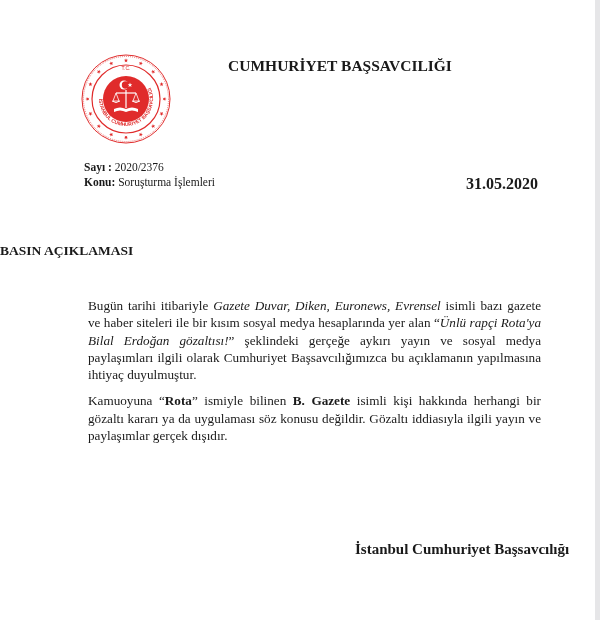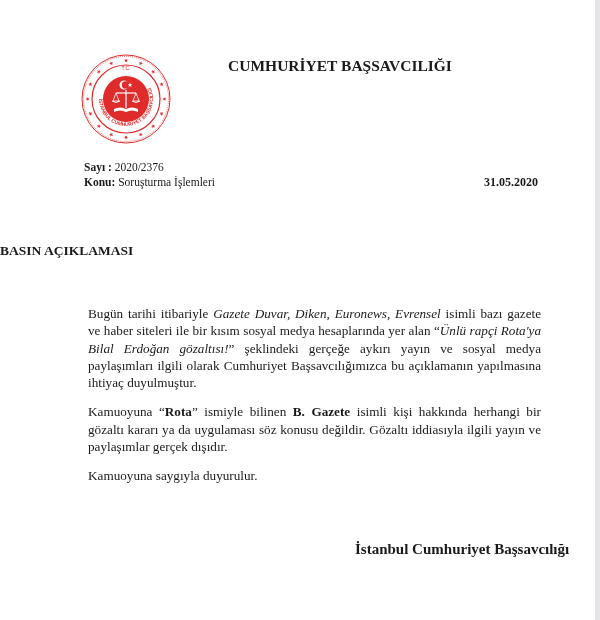--- a/index.html
+++ b/index.html
@@ -19,31 +19,31 @@
   }
   .header {
     position: absolute; left: 200px; top: 56px; width: 280px;
     text-align: center; font-weight: bold; font-size: 15.5px; line-height: 19px;
   }
   .meta {
     position: absolute; left: 84px; top: 160px; font-size: 11.5px; line-height: 15px;
   }
   .meta b { font-weight: bold; }
   .date {
-    position: absolute; right: 62px; top: 175px; font-size: 12px; font-weight: bold; margin-left: 24px;
+    position: absolute; right: 62px; top: 175px; font-size: 16px; font-weight: bold; margin-left: 24px;
   }
   .title {
     position: absolute; left: 0; width: 600px; top: 243px;
     text-align: left; font-weight: bold; font-size: 13.5px;
   }
   .body {
     position: absolute; left: 88px; top: 293px; width: 453px;
     font-size: 13.2px; line-height: 17.3px; text-align: justify;
   }
-  .body p { margin: 12px 0 9px 0; }
+  .body p { margin: 4px 0 9px 0; }
   .body i { font-style: italic; }
   .body b { font-weight: bold; }
   .signature {
     position: absolute; left: 355px; top: 541px;
     font-weight: bold; font-size: 15px;
   }
 </style>
 </head>
 <body>
 
@@ -110,16 +110,15 @@
     <span>Soruşturma İşlemleri</span>
   </div>
 </div>
 <div class="date">31.05.2020</div>
 
 <div class="title">BASIN AÇIKLAMASI</div>
 
 <div class="body">
   <p><span>Bugün tarihi itibariyle </span><i>Gazete Duvar, Diken, Euronews, Evrensel</i><span> isimli bazı gazete ve haber siteleri ile bir kısım sosyal medya hesaplarında yer alan “</span><i>Ünlü rapçi Rota'ya Bilal Erdoğan gözaltısı!</i><span>” şeklindeki gerçeğe aykırı yayın ve sosyal medya paylaşımları ilgili olarak Cumhuriyet Başsavcılığımızca bu açıklamanın yapılmasına ihtiyaç duyulmuştur.</span></p>
   <p><span>Kamuoyuna “</span><b>Rota</b><span>” ismiyle bilinen </span><b>B. Gazete</b><span> isimli kişi hakkında herhangi bir gözaltı kararı ya da uygulaması söz konusu değildir. Gözaltı iddiasıyla ilgili yayın ve paylaşımlar gerçek dışıdır.</span></p>
-  <p>Kamuoyuna saygıyla duyurulur.</p>
 </div>
 
 <div class="signature">İstanbul Cumhuriyet Başsavcılığı</div>
 
 </body></html>

